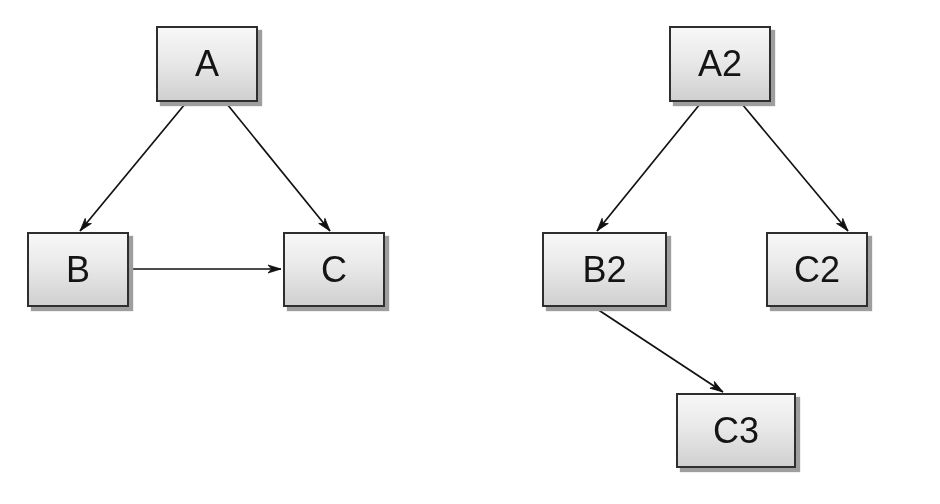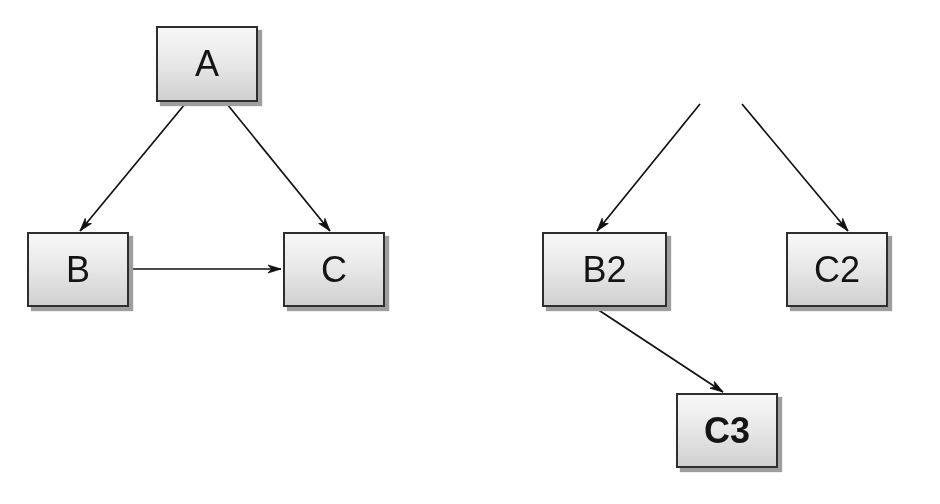--- a/index.html
+++ b/index.html
@@ -34,22 +34,22 @@
     color: #141414;
     background: linear-gradient(180deg, #f7f7f7 0%, #e9e9e9 45%, #d0d0d0 100%);
     border: 2px solid #2e2e2e;
     box-shadow: 4px 4px 1px 0 #9e9e9e;
   }
   .node-a  { left: 156px; top: 26px;  width: 102px; height: 76px; }
   .node-b  { left: 27px;  top: 232px; width: 102px; height: 75px; }
   .node-c  { left: 283px; top: 232px; width: 102px; height: 75px; }
   .node-a2 { left: 669px; top: 26px;  width: 102px; height: 76px; }
   .node-b2 { left: 542px; top: 232px; width: 125px; height: 75px; }
-  .node-c2 { left: 786px; top: 232px; width: 102px; height: 75px; }
-  .node-c3 { left: 676px; top: 393px; width: 102px; height: 75px; font-weight: bold; }
+  .node-c2 { left: 766px; top: 232px; width: 102px; height: 75px; }
+  .node-c3 { left: 676px; top: 393px; width: 120px; height: 75px; }
   .node-label {
     display: block;
     user-select: none;
   }
   .edge {
     stroke: #111111;
     stroke-width: 1.7;
     fill: none;
   }
 </style>
@@ -77,20 +77,23 @@
   <div class="node node-a">
     <span class="node-label">A</span>
   </div>
   <div class="node node-b">
     <span class="node-label">B</span>
   </div>
   <div class="node node-c">
     <span class="node-label">C</span>
   </div>
 
+  <div class="node node-a2">
+    <span class="node-label">A2</span>
+  </div>
   <div class="node node-b2">
     <span class="node-label">B2</span>
   </div>
   <div class="node node-c2">
     <span class="node-label">C2</span>
   </div>
   <div class="node node-c3">
     <span class="node-label">C3</span>
   </div>
 

